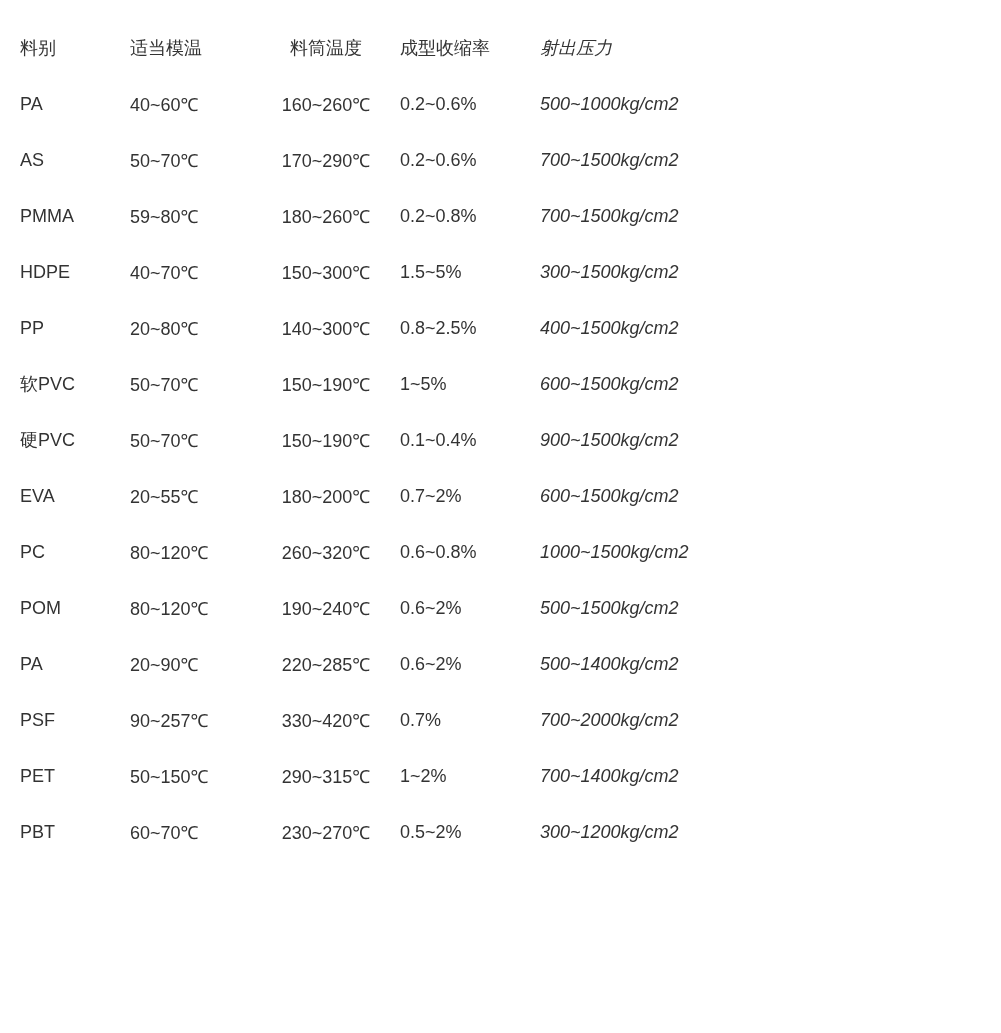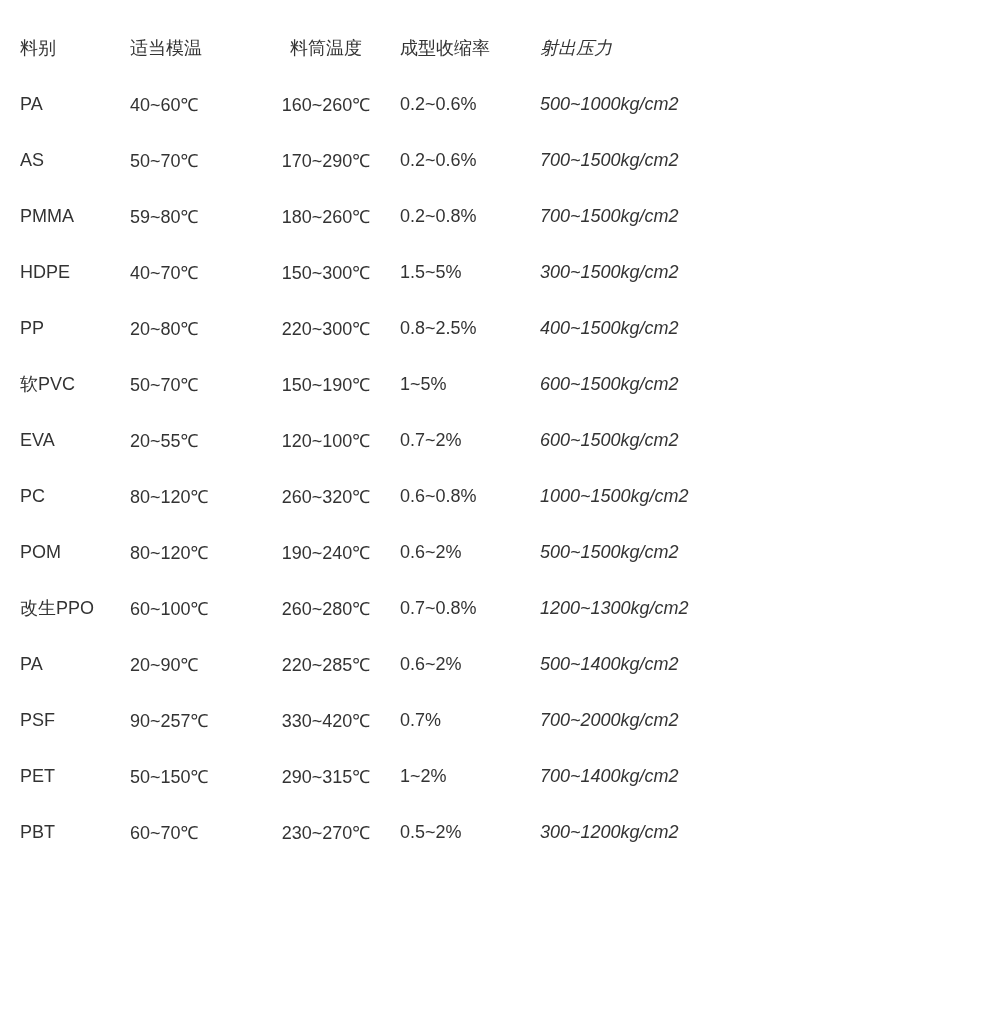--- a/index.html
+++ b/index.html
@@ -72,58 +72,58 @@
       <tr>
         <td class="col-material">HDPE</td>
         <td class="col-mold">40~70℃</td>
         <td class="col-barrel">150~300℃</td>
         <td class="col-shrink">1.5~5%</td>
         <td class="col-pressure">300~1500kg/cm2</td>
       </tr>
       <tr>
         <td class="col-material">PP</td>
         <td class="col-mold">20~80℃</td>
-        <td class="col-barrel">220~300℃</td>
+        <td class="col-barrel">140~300℃</td>
         <td class="col-shrink">0.8~2.5%</td>
         <td class="col-pressure">400~1500kg/cm2</td>
       </tr>
       <tr>
         <td class="col-material">软PVC</td>
         <td class="col-mold">50~70℃</td>
         <td class="col-barrel">150~190℃</td>
         <td class="col-shrink">1~5%</td>
         <td class="col-pressure">600~1500kg/cm2</td>
       </tr>
       <tr>
+        <td class="col-material">硬PVC</td>
+        <td class="col-mold">50~70℃</td>
+        <td class="col-barrel">150~190℃</td>
+        <td class="col-shrink">0.1~0.4%</td>
+        <td class="col-pressure">900~1500kg/cm2</td>
+      </tr>
+      <tr>
         <td class="col-material">EVA</td>
         <td class="col-mold">20~55℃</td>
-        <td class="col-barrel">120~100℃</td>
+        <td class="col-barrel">180~200℃</td>
         <td class="col-shrink">0.7~2%</td>
         <td class="col-pressure">600~1500kg/cm2</td>
       </tr>
       <tr>
         <td class="col-material">PC</td>
         <td class="col-mold">80~120℃</td>
         <td class="col-barrel">260~320℃</td>
         <td class="col-shrink">0.6~0.8%</td>
         <td class="col-pressure">1000~1500kg/cm2</td>
       </tr>
       <tr>
         <td class="col-material">POM</td>
         <td class="col-mold">80~120℃</td>
         <td class="col-barrel">190~240℃</td>
         <td class="col-shrink">0.6~2%</td>
         <td class="col-pressure">500~1500kg/cm2</td>
-      </tr>
-      <tr>
-        <td class="col-material">改生PPO</td>
-        <td class="col-mold">60~100℃</td>
-        <td class="col-barrel">260~280℃</td>
-        <td class="col-shrink">0.7~0.8%</td>
-        <td class="col-pressure">1200~1300kg/cm2</td>
       </tr>
       <tr>
         <td class="col-material">PA</td>
         <td class="col-mold">20~90℃</td>
         <td class="col-barrel">220~285℃</td>
         <td class="col-shrink">0.6~2%</td>
         <td class="col-pressure">500~1400kg/cm2</td>
       </tr>
       <tr>
         <td class="col-material">PSF</td>

